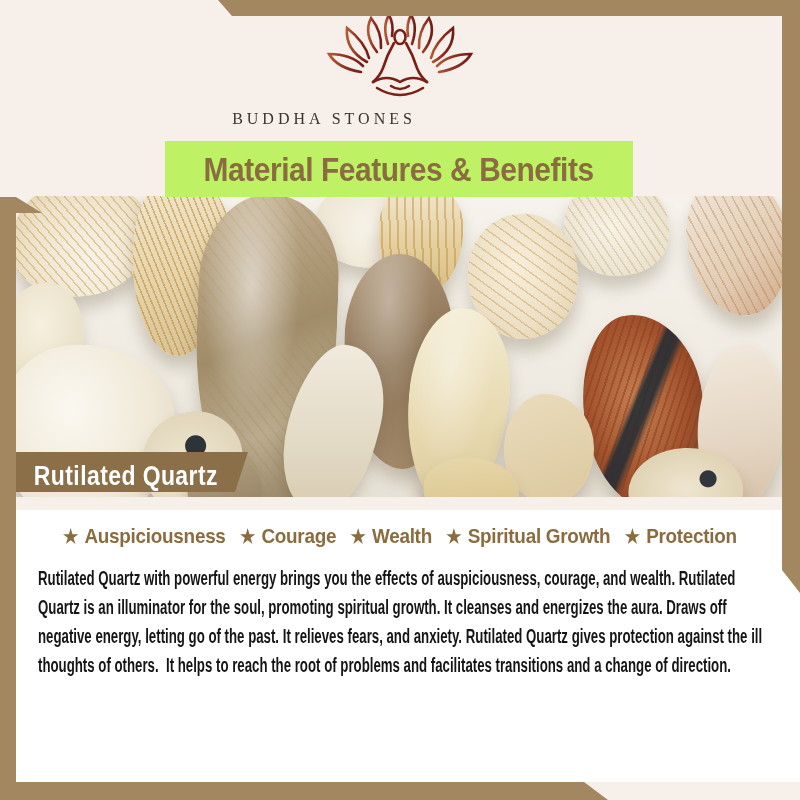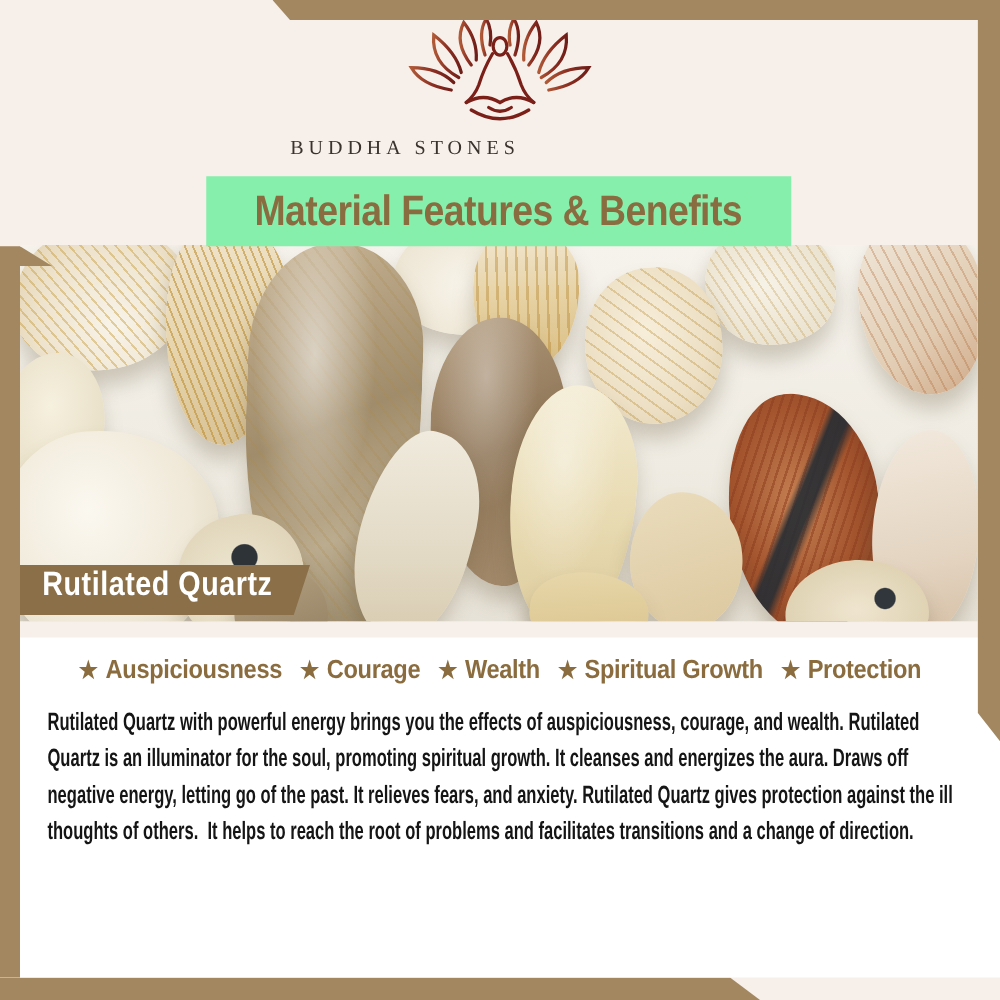--- a/index.html
+++ b/index.html
@@ -20,21 +20,21 @@
   .frame-bottom{left:0;top:782px;width:800px;height:18px;
     clip-path:polygon(0 0,584px 0,608px 18px,0 18px);}
 
   
   .logo-wrap{position:absolute;left:0;top:10px;width:800px;display:flex;justify-content:center;z-index:2;}
   .brand-name{
     position:absolute;left:0;top:110px;width:648px;text-align:center;z-index:2;
     font-family:"Liberation Serif", serif;font-size:16px;letter-spacing:4px;color:#3a322d;
   }
   .title-box{
-    position:absolute;left:165px;top:141px;width:468px;height:56px;background:#86efac;z-index:2;
+    position:absolute;left:165px;top:141px;width:468px;height:56px;background:#bef264;z-index:2;
     display:flex;align-items:center;justify-content:center;
   }
   .title-text{
     font-size:34px;font-weight:bold;color:#8a6c41;white-space:nowrap;
     transform:scaleX(.88);letter-spacing:-.5px;
   }
 
   
   .photo{
     position:absolute;left:16px;top:196px;width:766px;height:301px;overflow:hidden;z-index:1;
@@ -115,21 +115,21 @@
       radial-gradient(circle at 45% 70%,rgba(48,54,59,.6) 0 4px,transparent 5px),
       radial-gradient(at 50% 50%,#efe5cf,#dccfae 85%);}
   .s20{left:408px;top:262px;width:95px;height:60px;transform:rotate(6deg);
     border-radius:50% 50% 40% 40%;
     background:linear-gradient(170deg,#e8d8ac,#d9c28a);}
 
   
   .caption{
     position:absolute;left:0;top:256px;width:232px;height:40px;background:#8a6f48;z-index:5;
     clip-path:polygon(0 0,100% 0,calc(100% - 13px) 100%,0 100%);
-    display:flex;align-items:flex-start;
+    display:flex;align-items:flex-end;
   }
   .caption-text{
     color:#ffffff;font-weight:bold;font-size:27px;letter-spacing:.5px;padding-left:21px;
     white-space:nowrap;transform:scaleX(.85);transform-origin:left center;
   }
 
   
   .panel{position:absolute;left:16px;top:510px;width:784px;height:272px;background:#ffffff;z-index:1;}
   .benefits{
     position:absolute;left:0;top:524px;width:800px;z-index:2;

